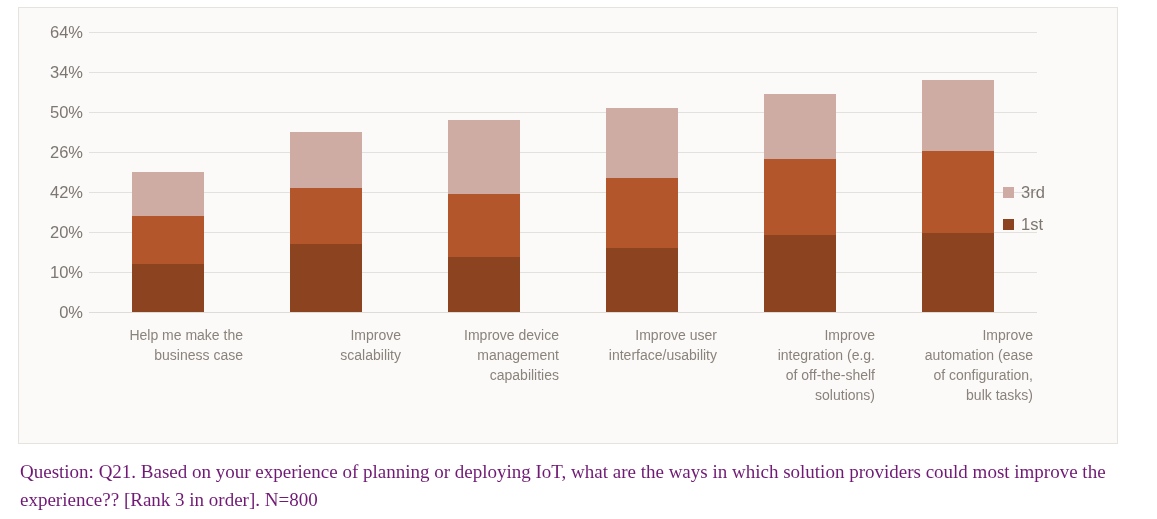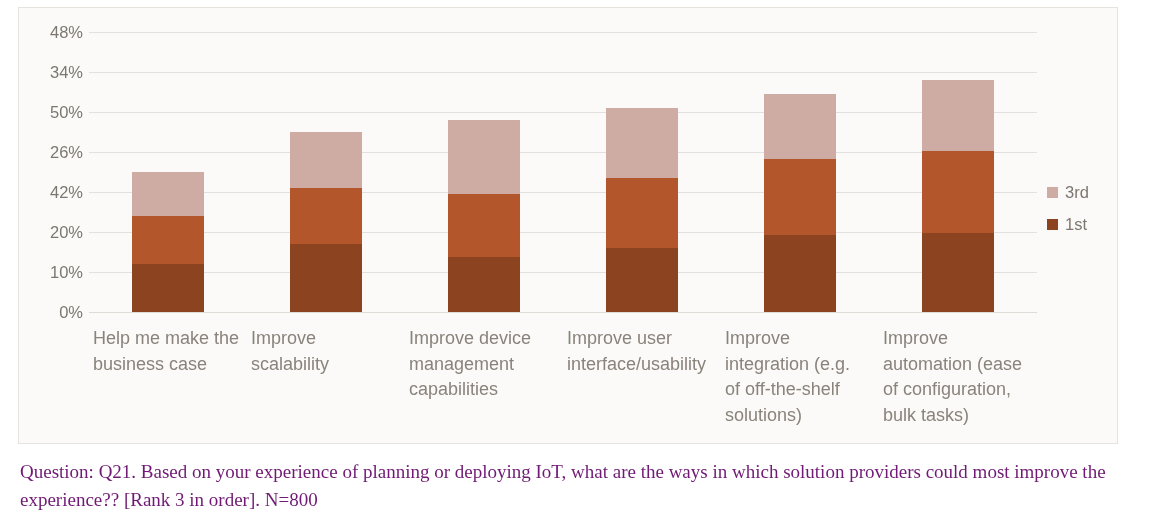--- a/index.html
+++ b/index.html
@@ -86,32 +86,32 @@
 
   
   .x-labels {
     position: absolute;
     left: 70px; top: 312px;
     width: 948px;
     display: flex;
   }
   .x-label {
     flex: 1 1 0;
-    text-align: left;
-    font-size: 18px;
+    text-align: right;
+    font-size: 14px;
     line-height: 1.42;
     color: #8A837C;
     padding: 6px 4px 0 4px;
     white-space: pre-line;
   }
 
   
   .legend {
     position: absolute;
-    left: 1028px; top: 168px;
+    left: 984px; top: 168px;
     width: 80px;
   }
   .legend-row {
     display: flex;
     align-items: center;
     height: 32px;
   }
   .legend-swatch {
     width: 11px; height: 11px;
     margin-right: 7px;
@@ -142,21 +142,21 @@
   <div class="chart-frame">
 
     <div class="y-labels">
         <div class="y-label" style="top: 280px;">0%</div>
         <div class="y-label" style="top: 240px;">10%</div>
         <div class="y-label" style="top: 200px;">20%</div>
         <div class="y-label" style="top: 160px;">42%</div>
         <div class="y-label" style="top: 120px;">26%</div>
         <div class="y-label" style="top: 80px;">50%</div>
         <div class="y-label" style="top: 40px;">34%</div>
-        <div class="y-label" style="top: 0px;">48%</div>
+        <div class="y-label" style="top: 0px;">64%</div>
       </div>
 
     <div class="plot">
       <div class="gridlines">
           <div class="gridline baseline" style="top: 280px;"></div>
           <div class="gridline" style="top: 240px;"></div>
           <div class="gridline" style="top: 200px;"></div>
           <div class="gridline" style="top: 160px;"></div>
           <div class="gridline" style="top: 120px;"></div>
           <div class="gridline" style="top: 80px;"></div>

